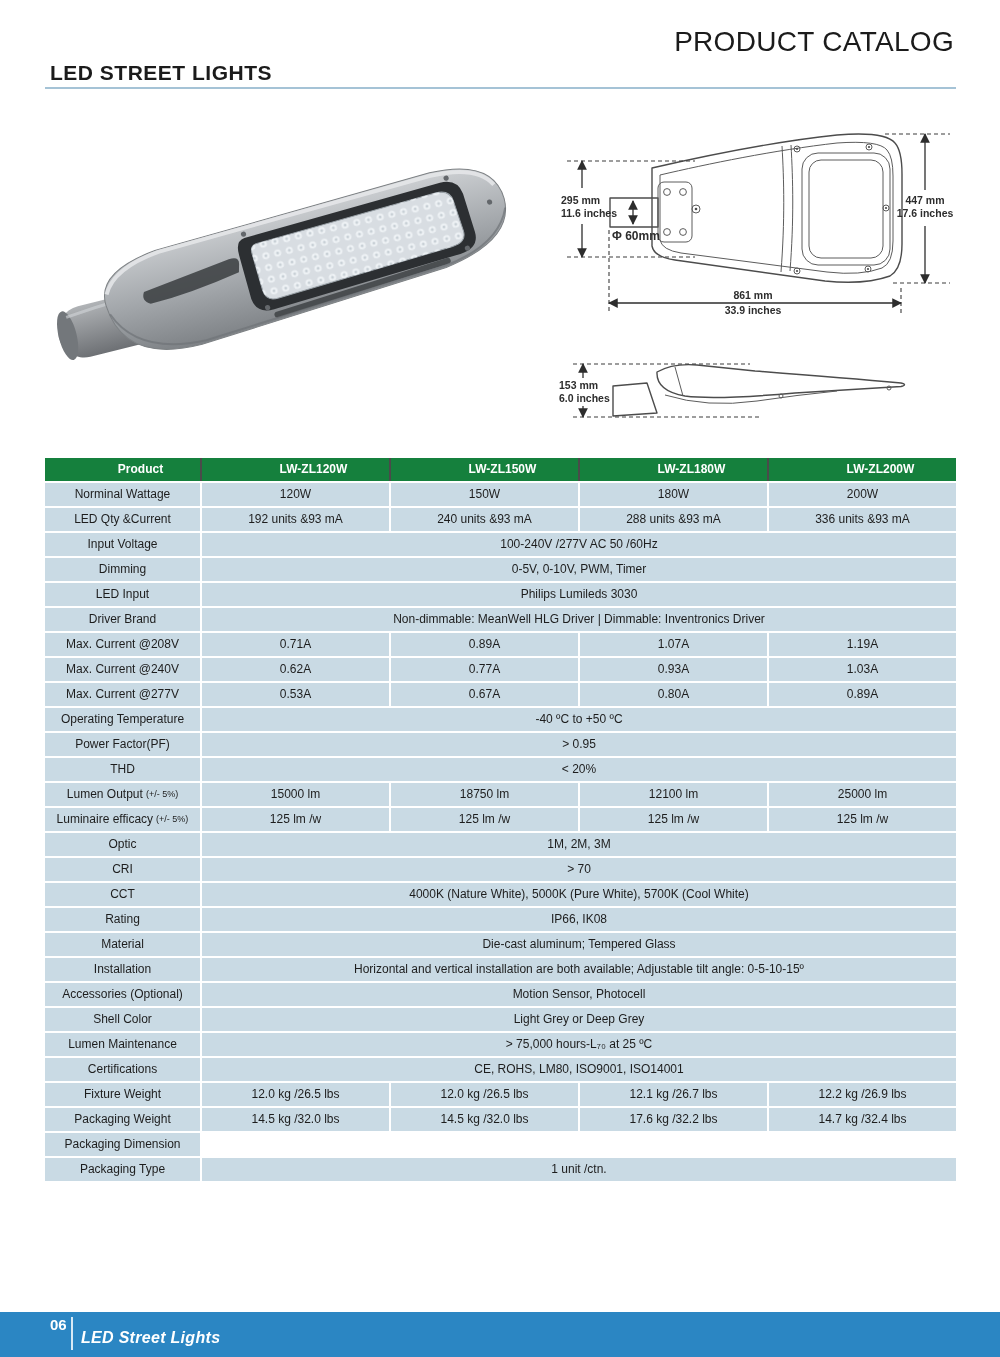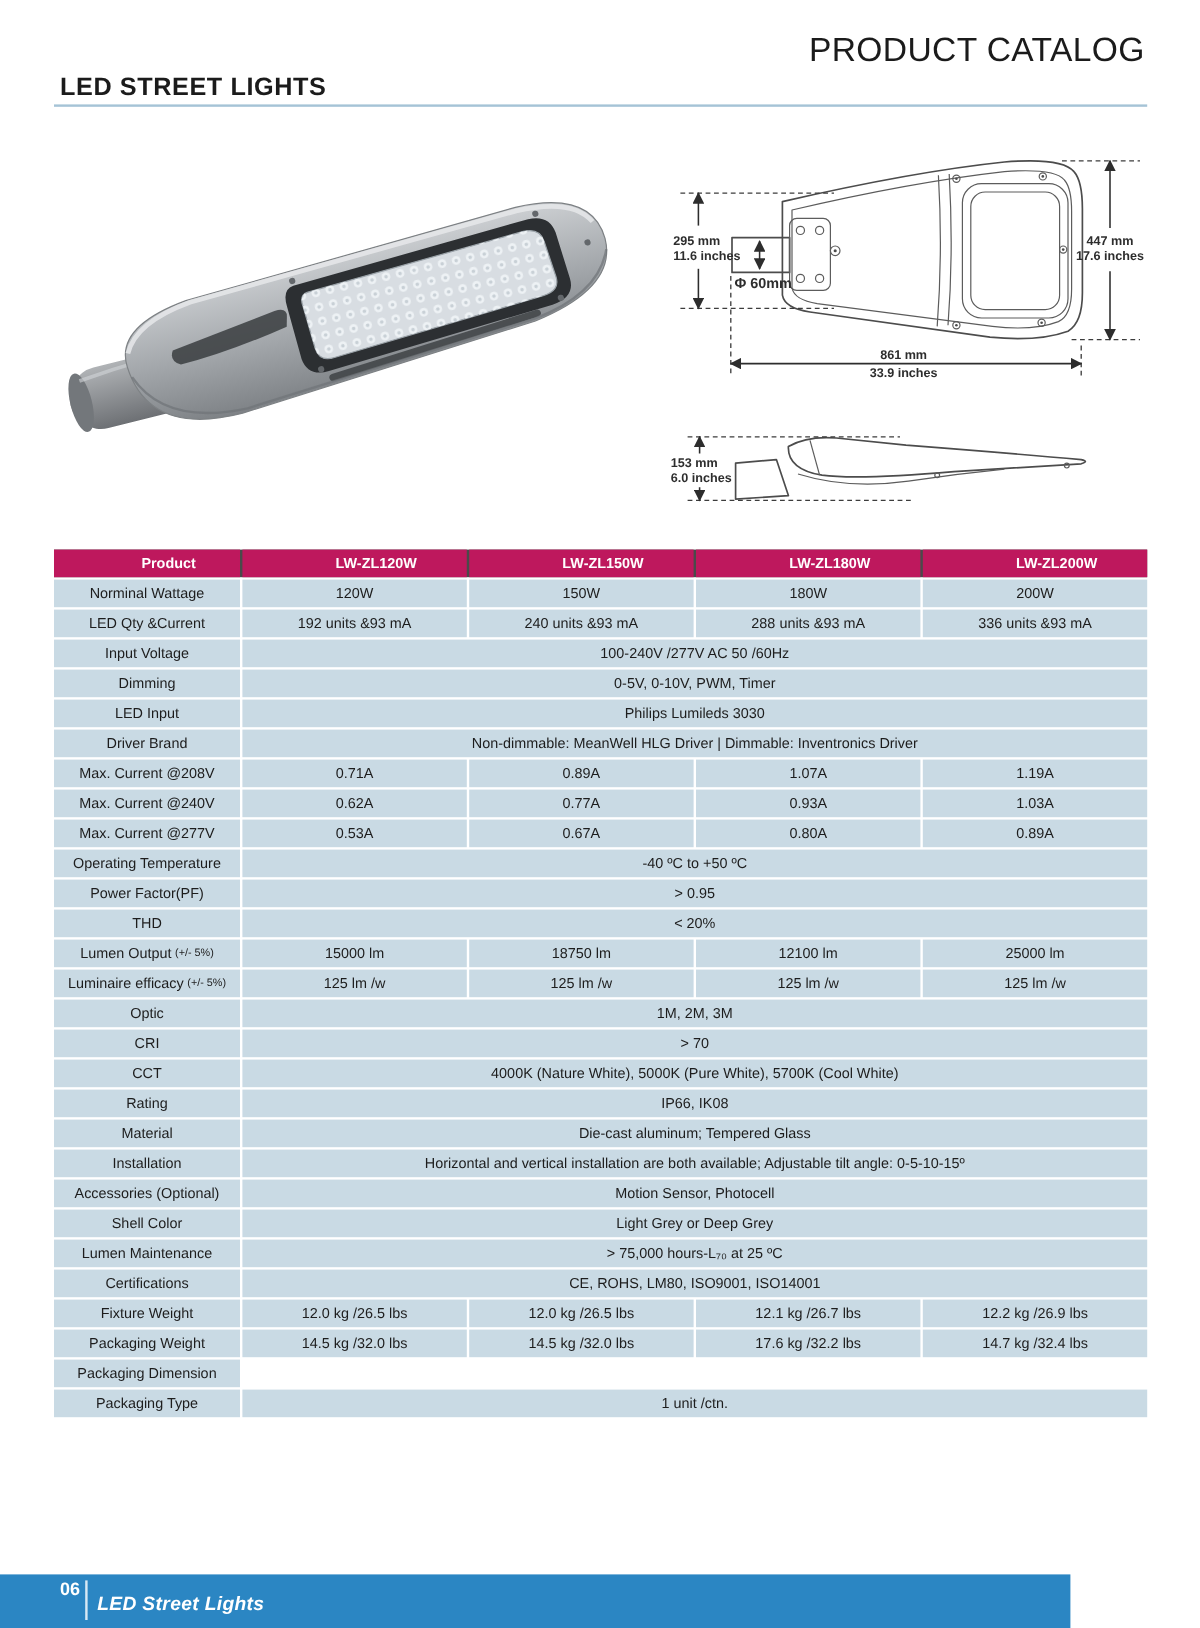--- a/index.html
+++ b/index.html
@@ -42,27 +42,27 @@
   .trow {
     display:grid; grid-template-columns:155px 1fr 1fr 1fr 1fr;
     column-gap:2px; height:23px; margin-bottom:2px;
   }
   .trow.thead { background:#4a4a4a; }
   .cell {
     background:#c9dae4; display:flex; align-items:center; justify-content:center;
     text-align:center; font-size:12px; line-height:1.05; color:#1d1d1d;
     white-space:nowrap; overflow:hidden;
   }
-  .thead .cell { background:#be185d; color:#ffffff; font-weight:700;padding-left:36px; }
+  .thead .cell { background:#15803d; color:#ffffff; font-weight:700;padding-left:36px; }
   .cell.span4 { grid-column:2 / 6; }
   .note { font-size:9px; margin-left:3px; letter-spacing:0; }
 
   
   .footer-bar {
-    position:absolute; left:0; top:1312px; width:892px; height:45px;
+    position:absolute; left:0; top:1312px; width:1000px; height:45px;
     background:#2b86c3;
   }
   .page-num {
     position:absolute; left:50px; top:4px;
     color:#fff; font-weight:700; font-size:15px;
   }
   .footer-vline {
     position:absolute; left:71px; top:5px; width:2px; height:33px;
     background:#d7e9f5;
   }

